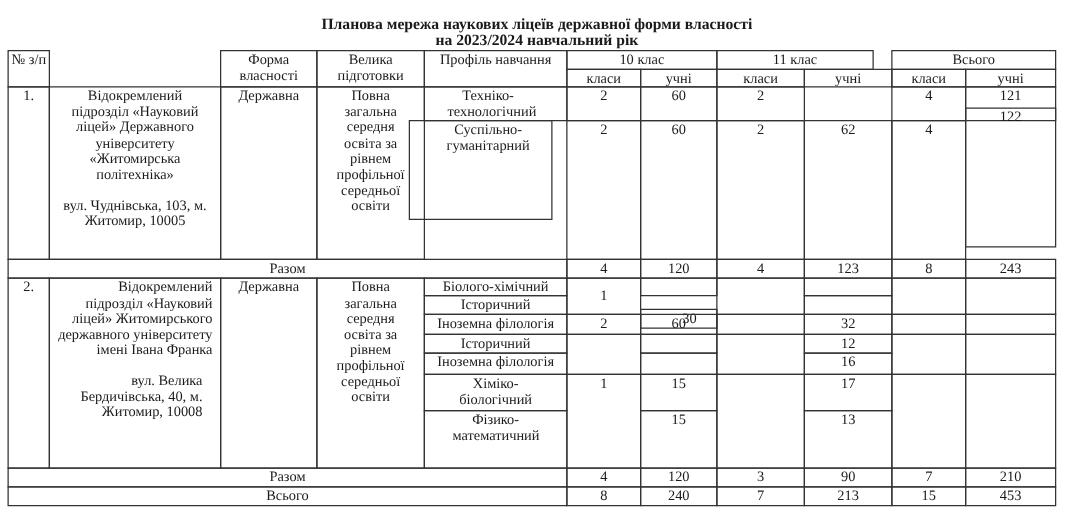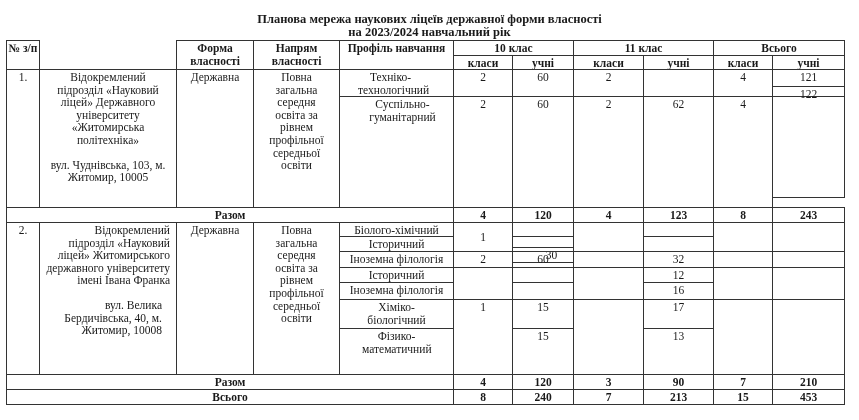--- a/index.html
+++ b/index.html
@@ -6,37 +6,37 @@
   body { width:859px; height:420px; position:relative; overflow:hidden;
          font-family:"Liberation Serif","DejaVu Serif",serif; color:#1a1a1a; }
   .title { position:absolute; left:0; width:859px; text-align:center;
            font-weight:bold; font-size:12.5px; line-height:13px; }
   .t1 { top:13px; }
   .t2 { top:26px; }
   .grid { position:absolute; left:0; top:0; width:859px; height:420px; }
   .c { position:absolute; box-sizing:border-box; border:1px solid #333;
        margin-left:-1px; margin-top:-1px;
        text-align:center; font-size:11.5px; line-height:12.6px; padding-top:1px; overflow:hidden; }
-  .b { font-weight:bold; }
+  .b { font-weight:normal; }
   .v { font-size:11.5px; }
 </style>
 </head>
 <body>
 
 <div class="title t1">Планова мережа наукових ліцеїв  державної форми власності</div>
 <div class="title t2">на  2023/2024 навчальний рік</div>
 
 <div class="grid" id="grid">
 
   <div class="c b" style="left:7px;top:41px;width:34px;height:30px;">№ з/п</div>
   <div class="c b" style="left:177px;top:41px;width:78px;height:30px;">Форма власності</div>
-  <div class="c b" style="left:254px;top:41px;width:87px;height:30px;">Напрям власності</div>
+  <div class="c b" style="left:254px;top:41px;width:87px;height:30px;">Велика підготовки</div>
   <div class="c b" style="left:340px;top:41px;width:115px;height:30px;">Профіль навчання</div>
   <div class="c b" style="left:454px;top:41px;width:121px;height:16px;">10 клас</div>
-  <div class="c b" style="left:574px;top:41px;width:141px;height:16px;">11 клас</div>
+  <div class="c b" style="left:574px;top:41px;width:126px;height:16px;">11 клас</div>
   <div class="c b" style="left:714px;top:41px;width:132px;height:16px;">Всього</div>
   <div class="c b" style="left:454px;top:56px;width:60px;height:15px;">класи</div>
   <div class="c b" style="left:513px;top:56px;width:62px;height:15px;">учні</div>
   <div class="c b" style="left:574px;top:56px;width:71px;height:15px;">класи</div>
   <div class="c b" style="left:644px;top:56px;width:71px;height:15px;">учні</div>
   <div class="c b" style="left:714px;top:56px;width:60px;height:15px;">класи</div>
   <div class="c b" style="left:773px;top:56px;width:73px;height:15px;">учні</div>
 
   <div class="c" style="left:7px;top:70px;width:34px;height:139px;">1.</div>
   <div class="c" style="left:40px;top:70px;width:138px;height:139px;">
@@ -47,21 +47,21 @@
   <div class="c" style="left:177px;top:70px;width:78px;height:139px;">Державна</div>
   <div class="c" style="left:254px;top:70px;width:87px;height:139px;padding-left:8px;padding-right:8px;">Повна загальна середня освіта за рівнем профільної середньої освіти</div>
 
   <div class="c" style="left:340px;top:70px;width:115px;height:28px;padding-left:18px;padding-right:30px;">Техніко-технологічний</div>
   <div class="c v" style="left:454px;top:70px;width:60px;height:28px;">2</div>
   <div class="c v" style="left:513px;top:70px;width:62px;height:28px;">60</div>
   <div class="c v" style="left:574px;top:70px;width:71px;height:28px;">2</div>
   <div class="c v" style="left:714px;top:70px;width:60px;height:28px;">4</div>
   <div class="c v" style="left:773px;top:70px;width:73px;height:28px;">121</div>
 
-  <div class="c" style="left:340px;top:97px;width:115px;height:112px;padding-left:18px;padding-right:6px;">Суспільно-гуманітарний</div>
+  <div class="c" style="left:328px;top:97px;width:115px;height:80px;padding-left:18px;padding-right:6px;">Суспільно-гуманітарний</div>
   <div class="c v" style="left:454px;top:97px;width:60px;height:112px;">2</div>
   <div class="c v" style="left:513px;top:97px;width:62px;height:112px;">60</div>
   <div class="c v" style="left:574px;top:97px;width:71px;height:112px;">2</div>
   <div class="c v" style="left:644px;top:97px;width:71px;height:112px;">62</div>
   <div class="c v" style="left:714px;top:97px;width:60px;height:112px;">4</div>
   <div class="c v" style="left:773px;top:87px;width:73px;height:112px;">122</div>
 
   <div class="c b" style="left:7px;top:208px;width:448px;height:16px;">Разом</div>
   <div class="c b" style="left:454px;top:208px;width:60px;height:16px;">4</div>
   <div class="c b" style="left:513px;top:208px;width:62px;height:16px;">120</div>

